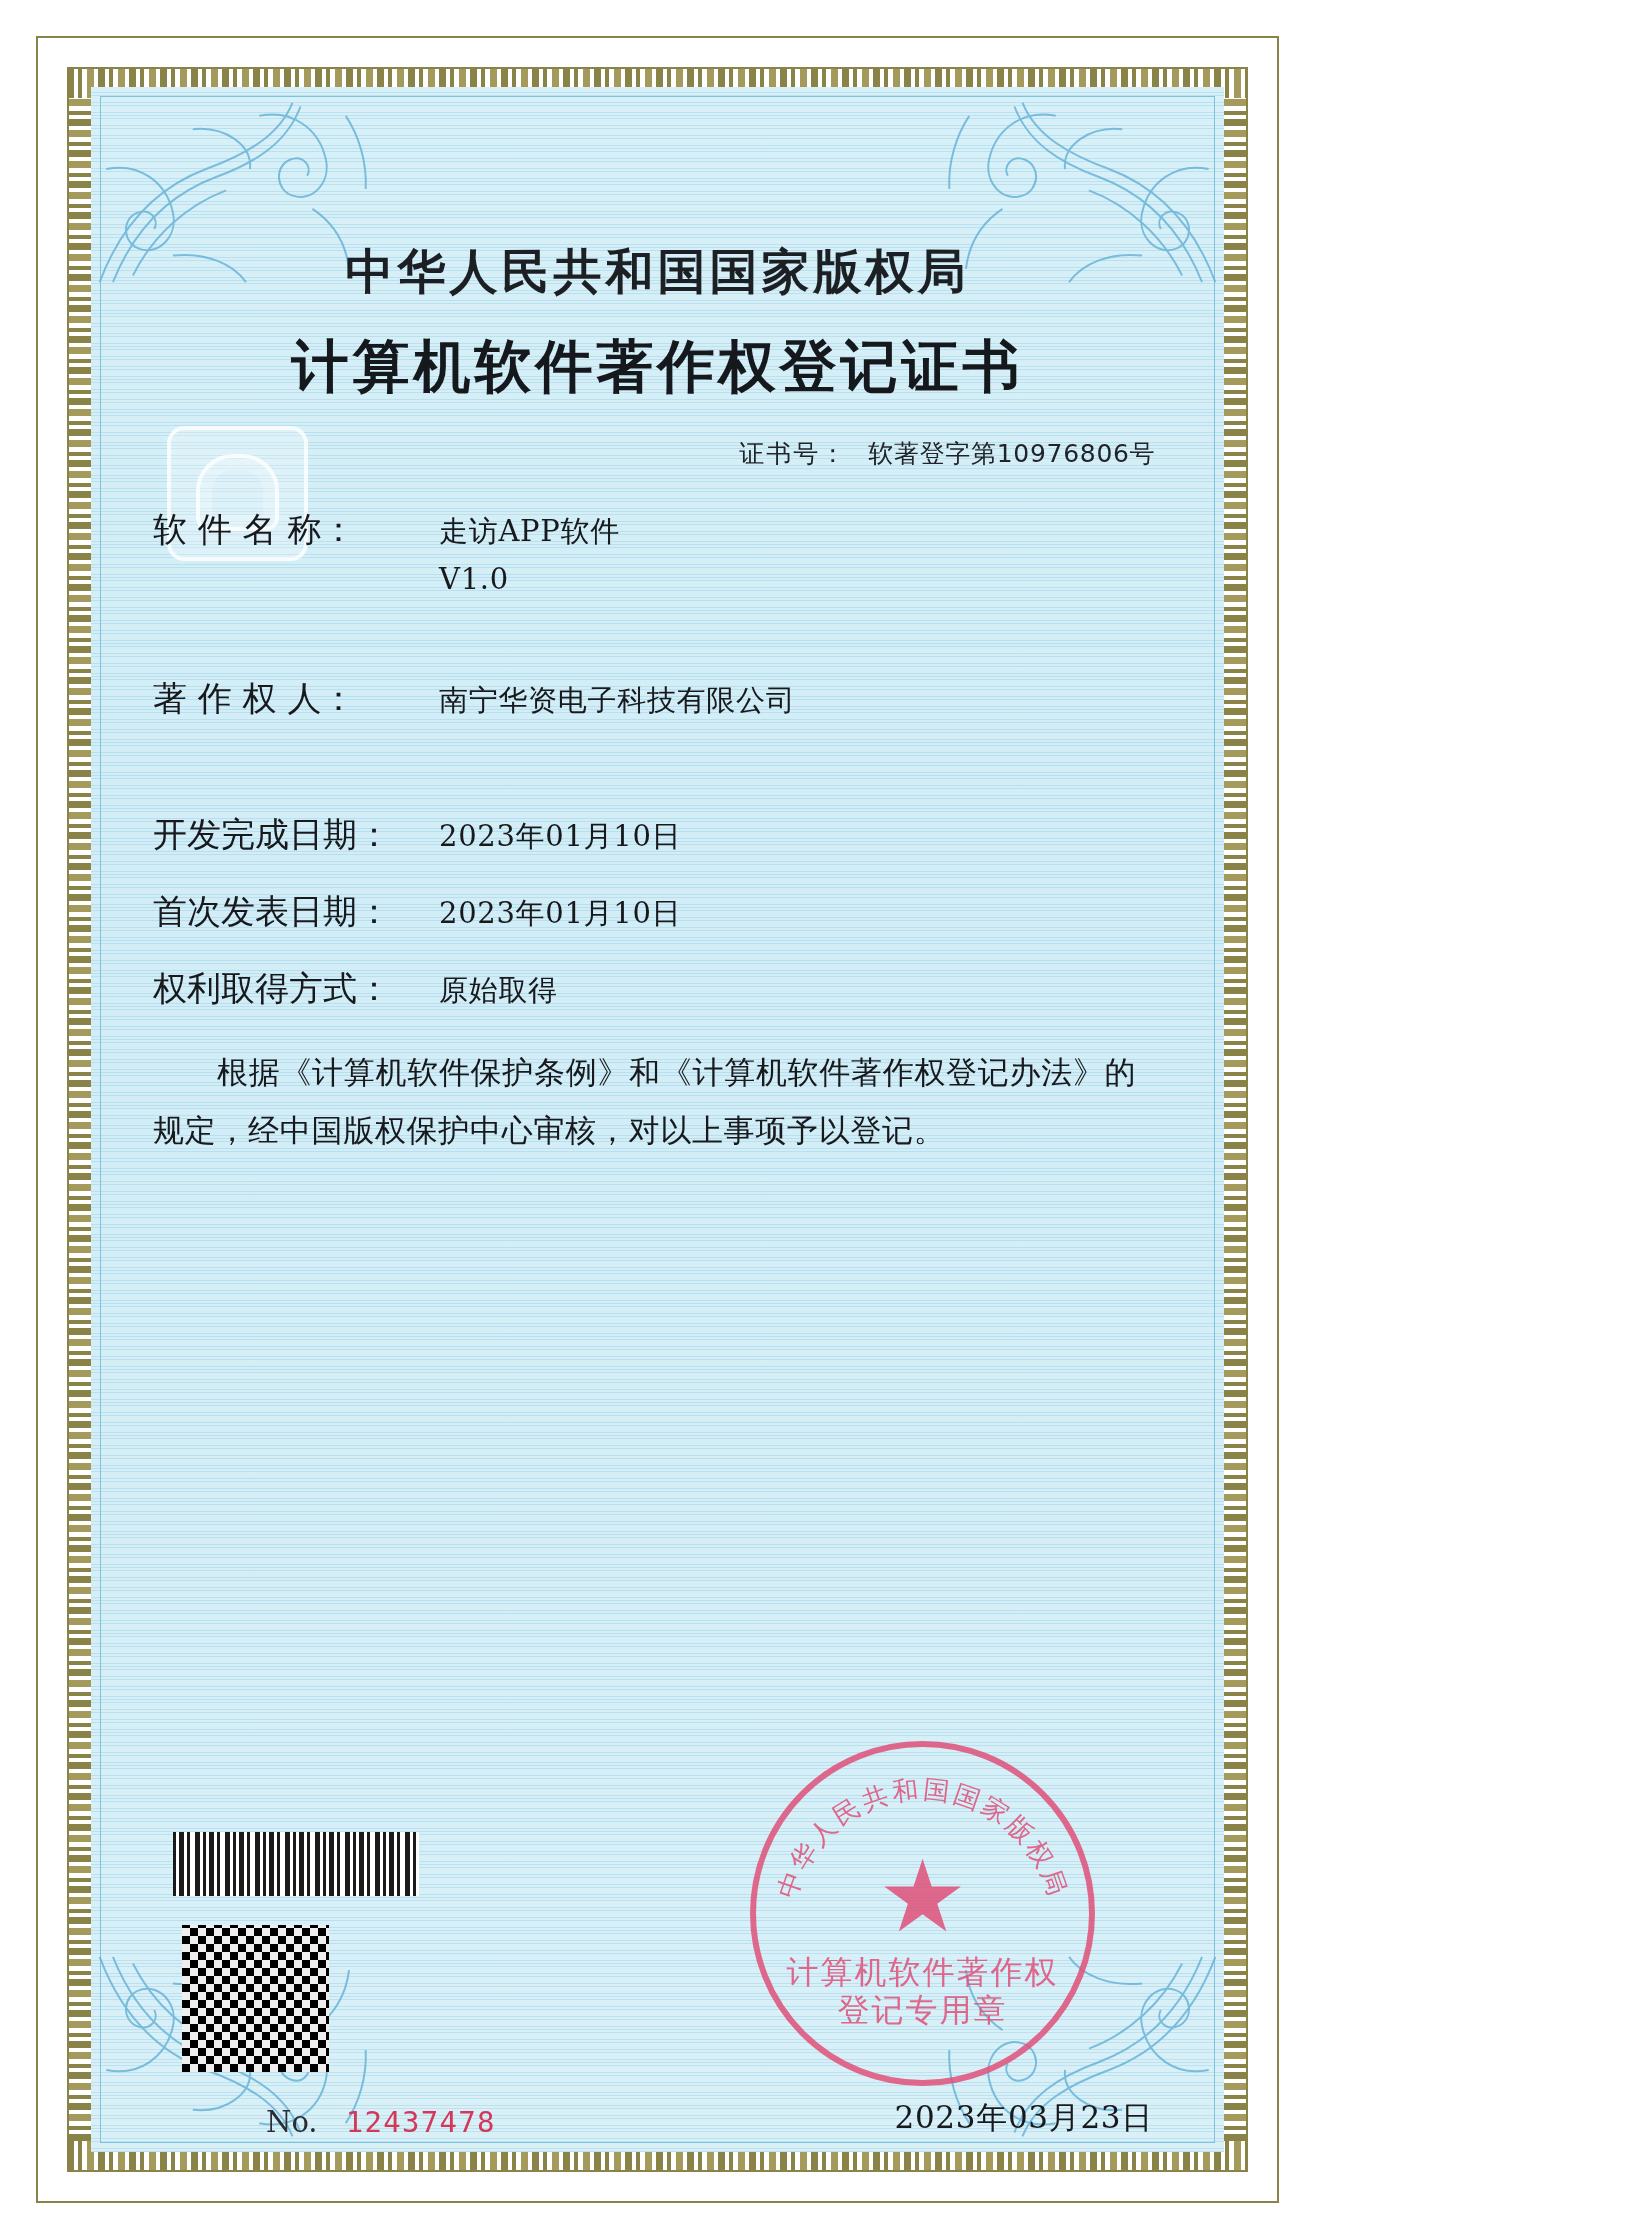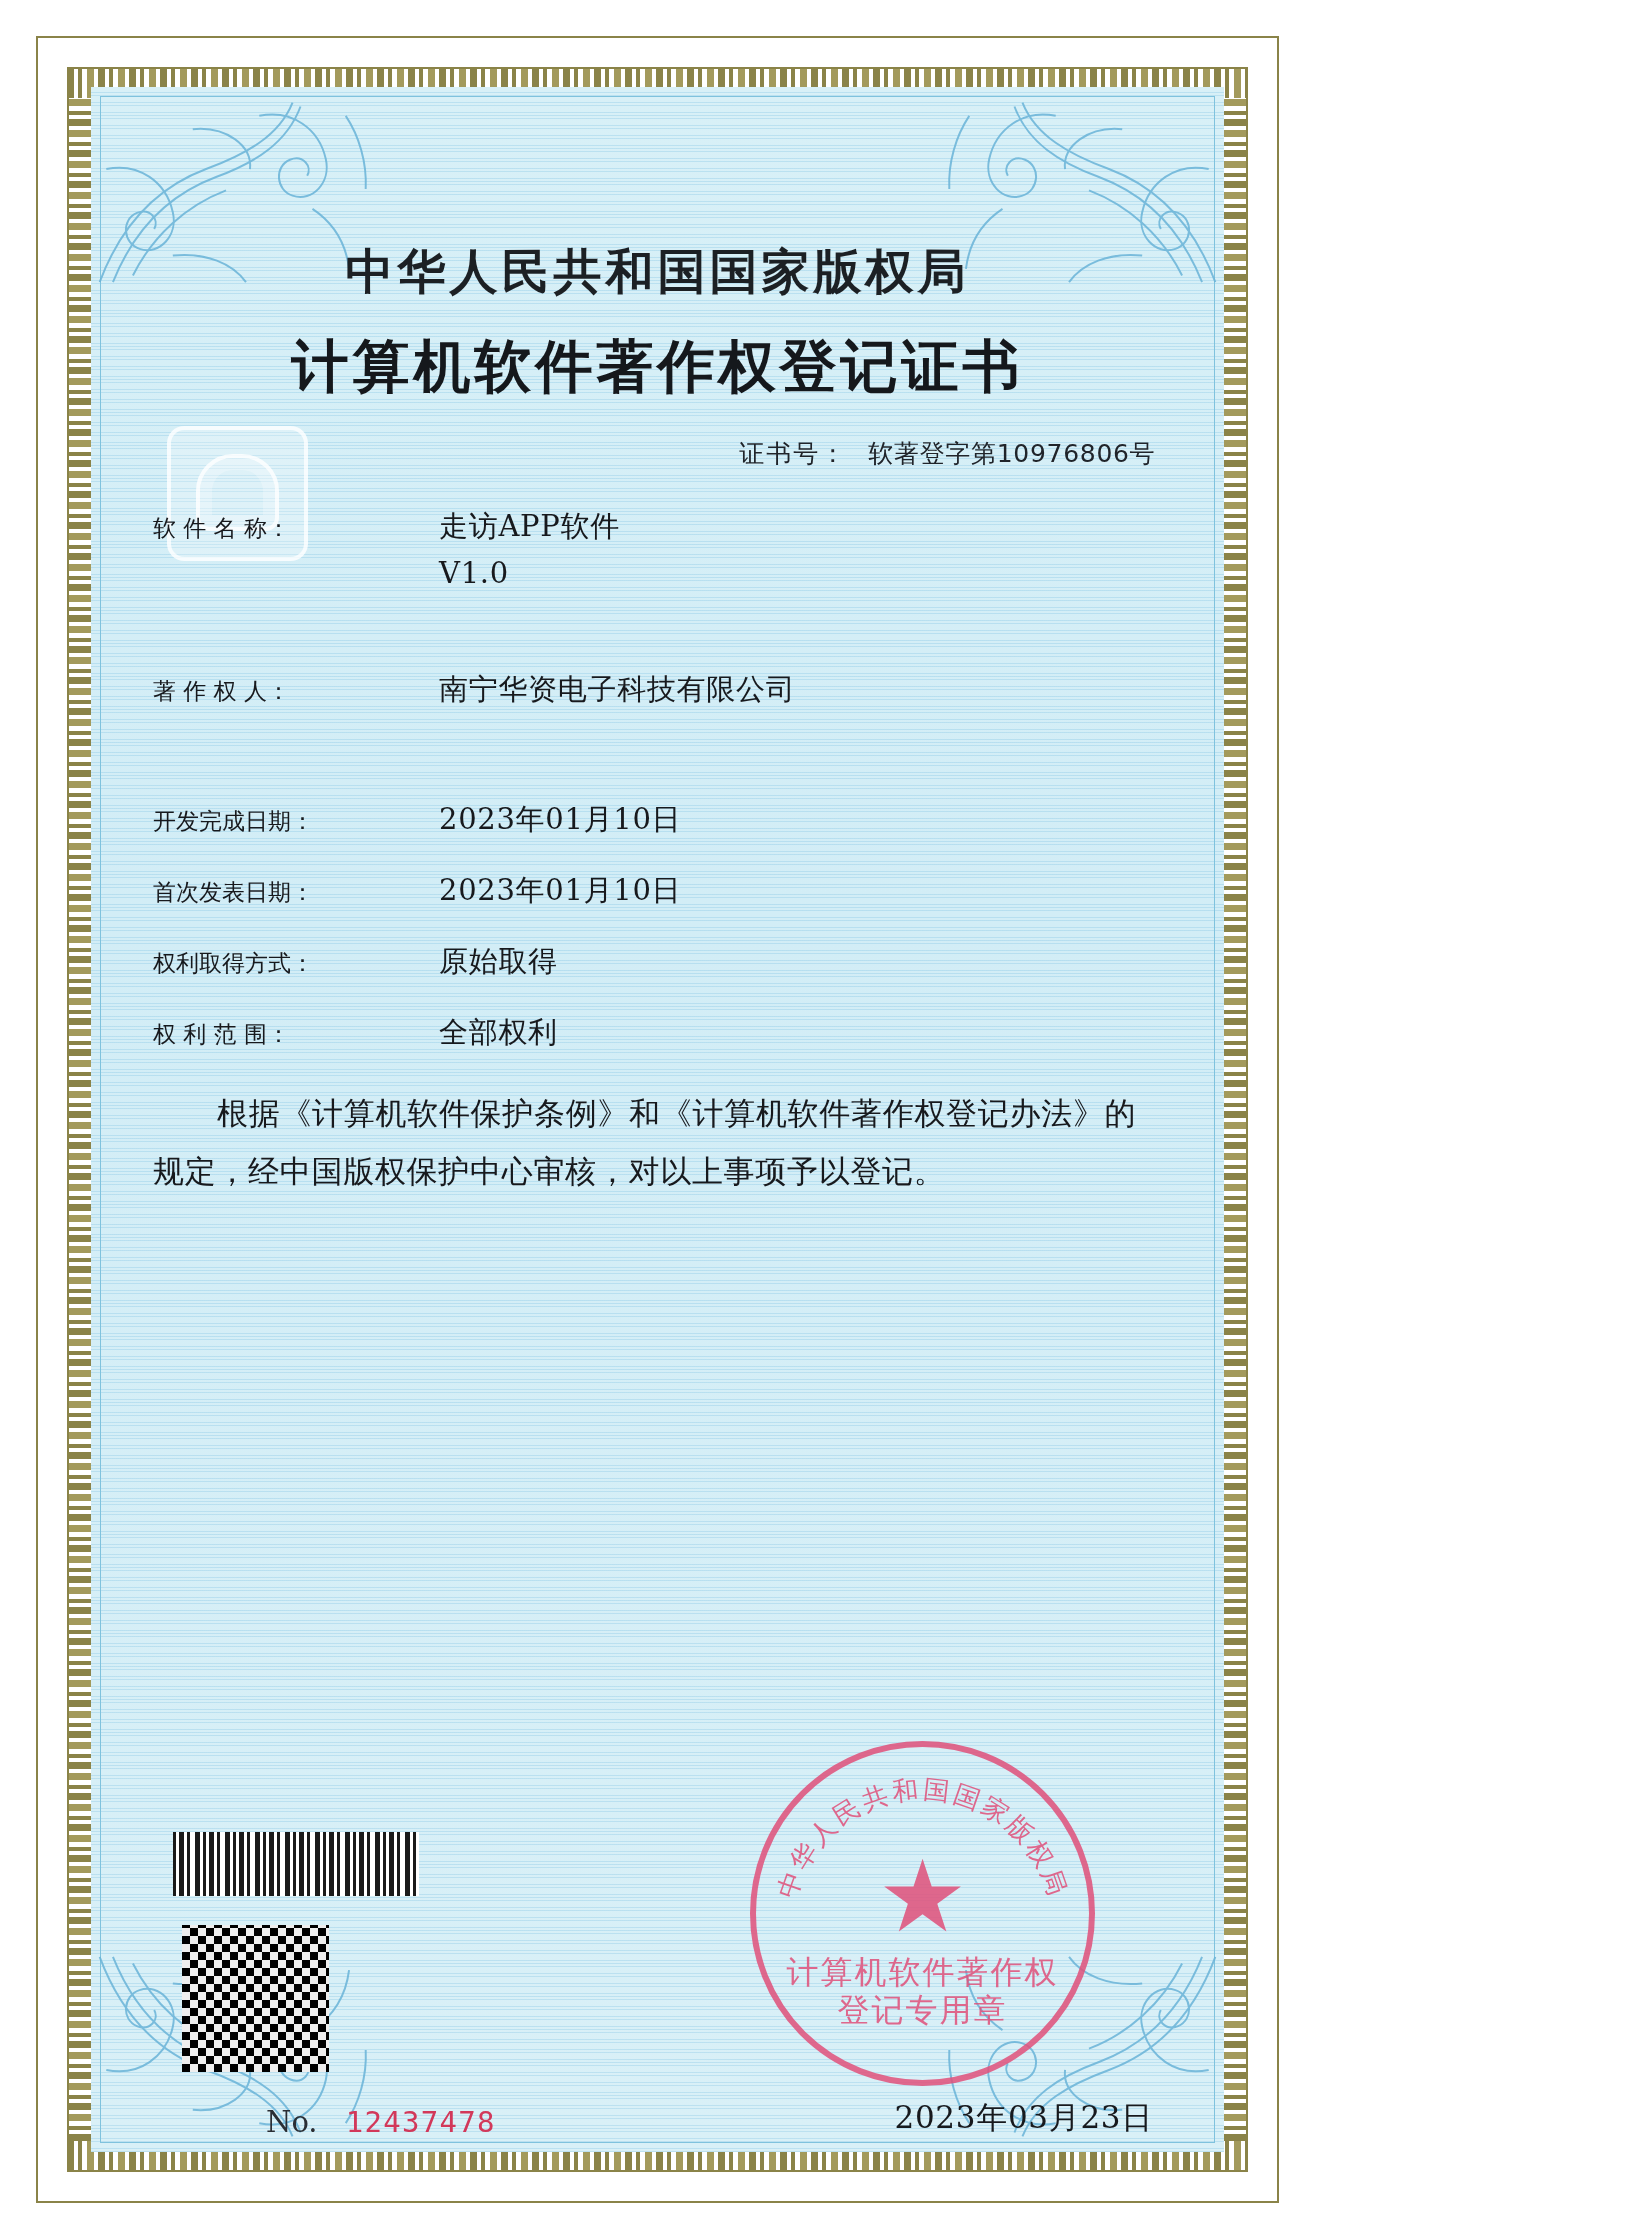--- a/index.html
+++ b/index.html
@@ -160,21 +160,21 @@
 
   .field-row {
     display: flex;
     align-items: baseline;
     margin-bottom: 9.3px;
   }
   .field-label {
     width: 286px;
     flex: 0 0 286px;
     font-family: "DejaVu Serif", serif;
-    font-size: 23px;
+    font-size: 34px;
     color: #17191d;
     display: flex;
     justify-content: space-between;
   }
   .field-label.tight { letter-spacing: 0; display:block; }
   .field-value {
     font-family: "DejaVu Serif", serif;
     font-size: 29px;
     color: #17191d;
     letter-spacing: 0.7px;
@@ -418,24 +418,20 @@
         <span class="field-value">2023年01月10日</span>
       </div>
       <div class="field-row">
         <span class="field-label tight">首次发表日期：</span>
         <span class="field-value">2023年01月10日</span>
       </div>
       <div class="field-row">
         <span class="field-label tight">权利取得方式：</span>
         <span class="field-value">原始取得</span>
       </div>
-      <div class="field-row">
-        <span class="field-label tight">权 利 范 围：</span>
-        <span class="field-value">全部权利</span>
-      </div>
     </div>
 
     <div class="statement">
       <span class="indent"></span><span>根据《计算机软件保护条例》和《计算机软件著作权登记办法》的</span><br>
       <span>规定，经中国版权保护中心审核，对以上事项予以登记。</span>
     </div>
 
   </div>
 
   <div class="codes">

